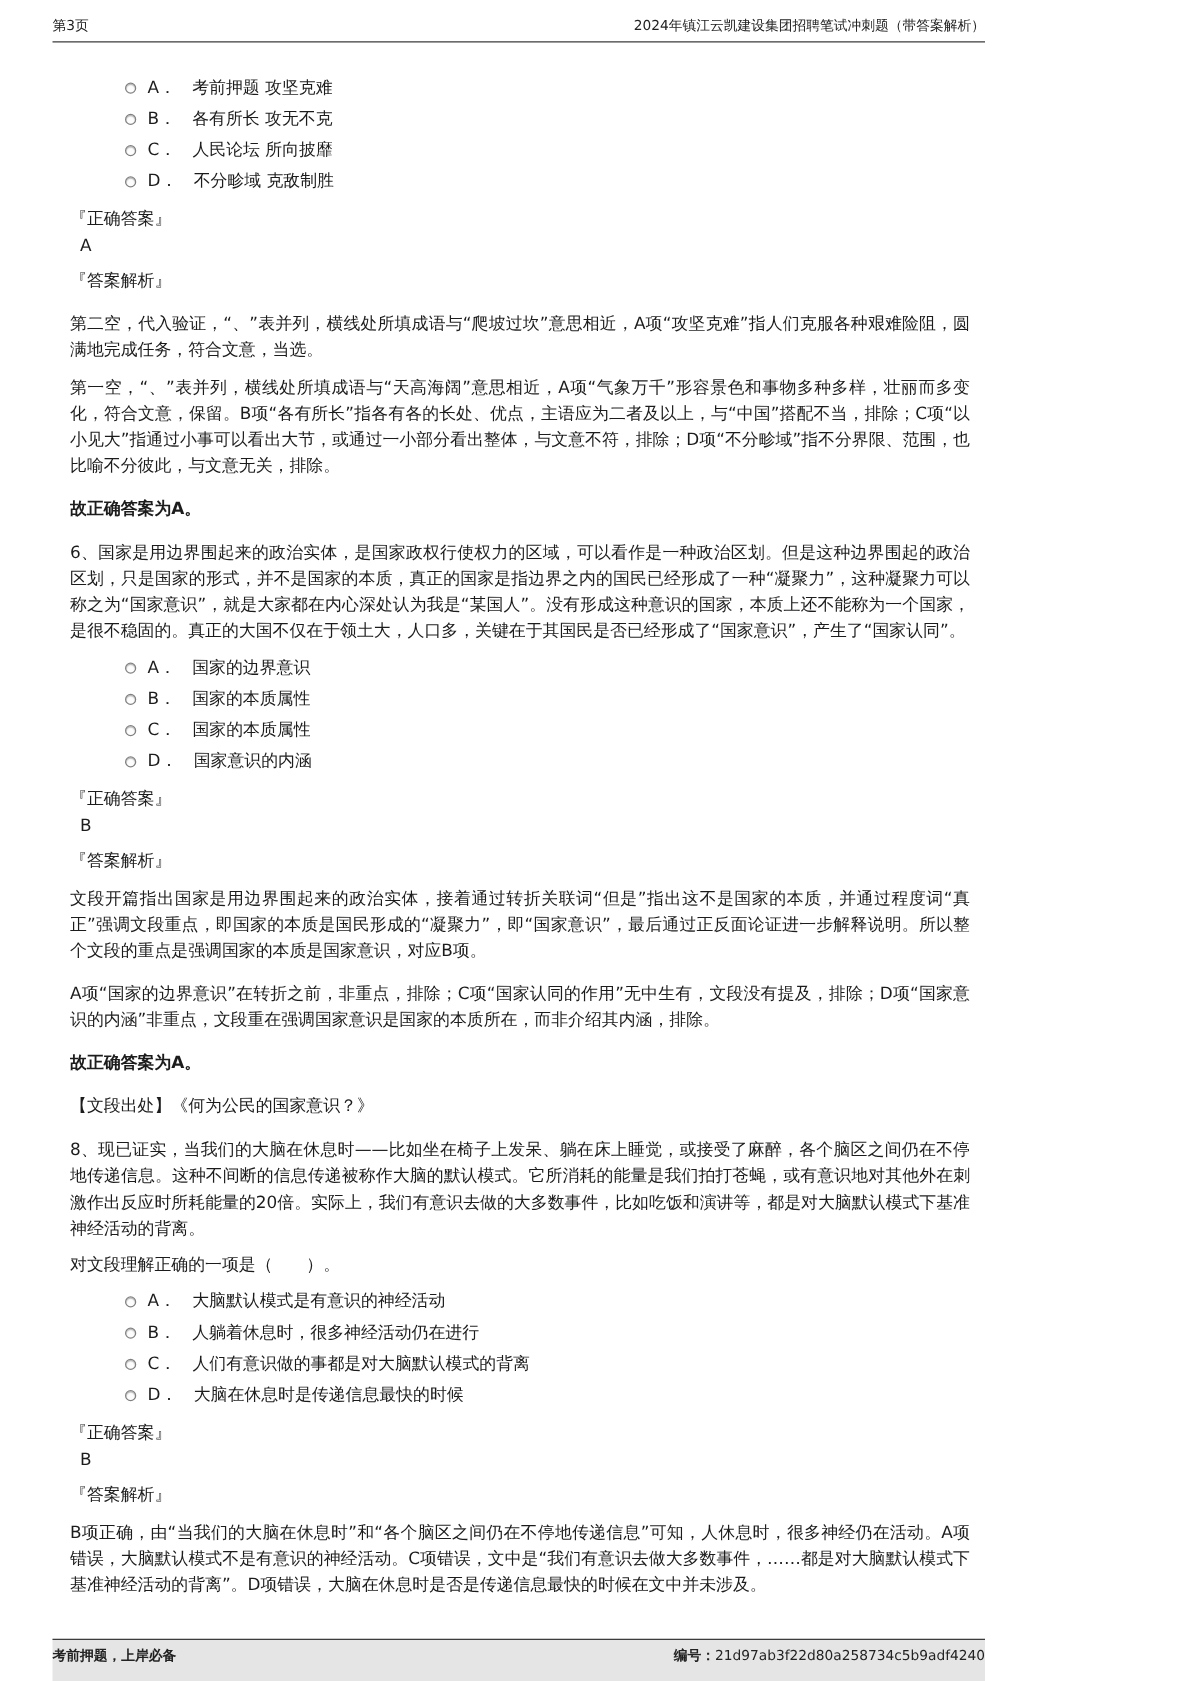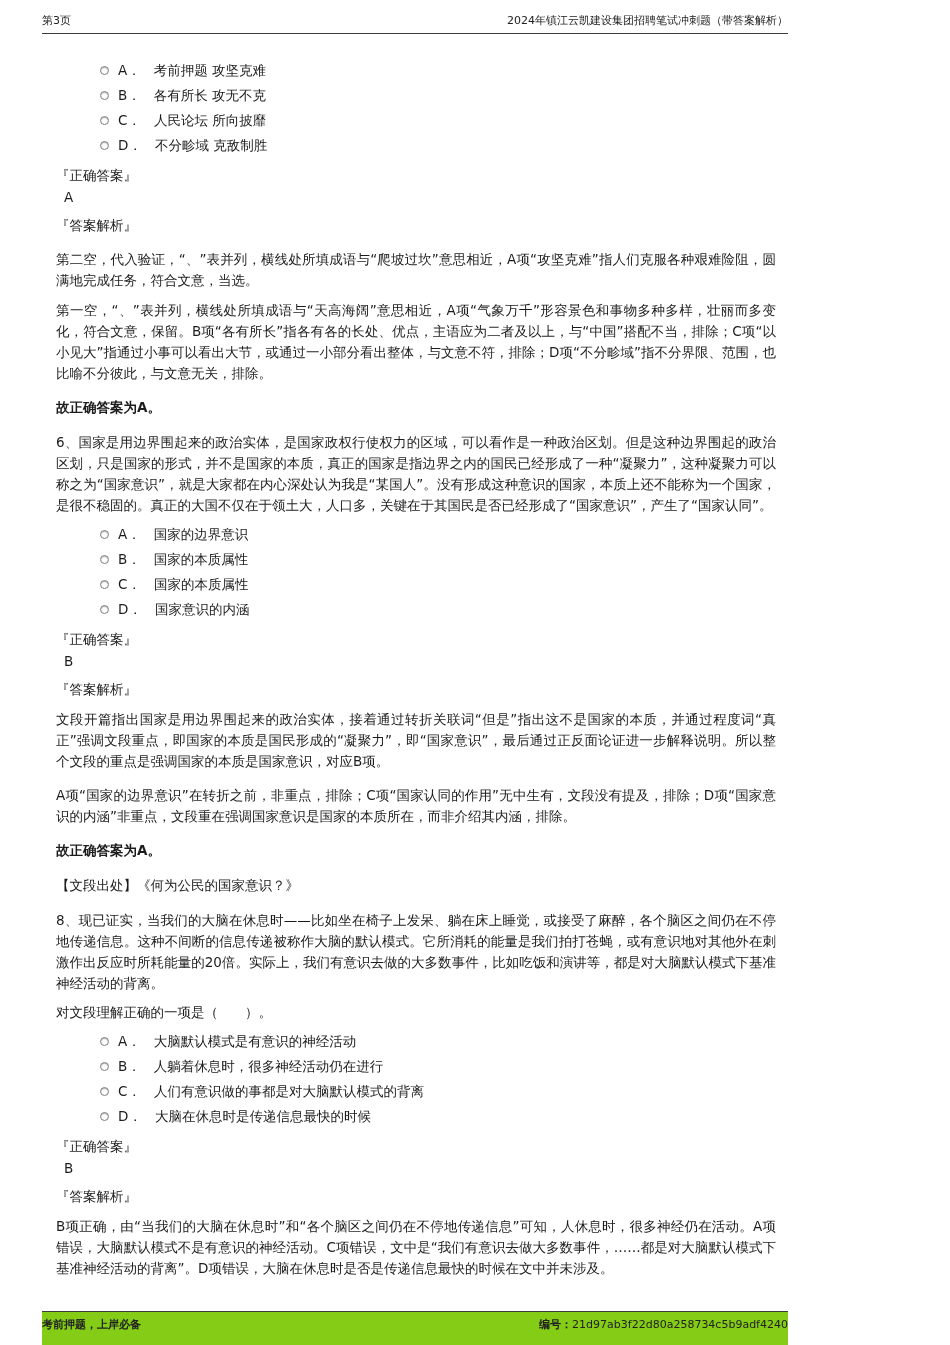--- a/index.html
+++ b/index.html
@@ -45,21 +45,21 @@
   .analysis-p { margin-top:9px; text-align:justify; }
   .analysis-p.gap { margin-top:13px; }
   .conclusion { margin-top:13px;font-weight:bold; }
   .source { margin-top:14px; }
   .page-footer {
     position:absolute; left:42px; right:40px; bottom:0;
     display:flex; justify-content:space-between; align-items:flex-start;
     border-top:1px solid #3c3c3c;
     padding:5px 0 13px;
     font-size:11px; color:#222;
-    background:#84cc16; z-index:3;
+    background:#e5e5e5; z-index:3;
   }
   .footer-left { font-weight:bold; }
   .num-label { font-weight:bold; }
 </style>
 </head>
 <body>
 
 <div class="page">
 
   <header class="page-header">

